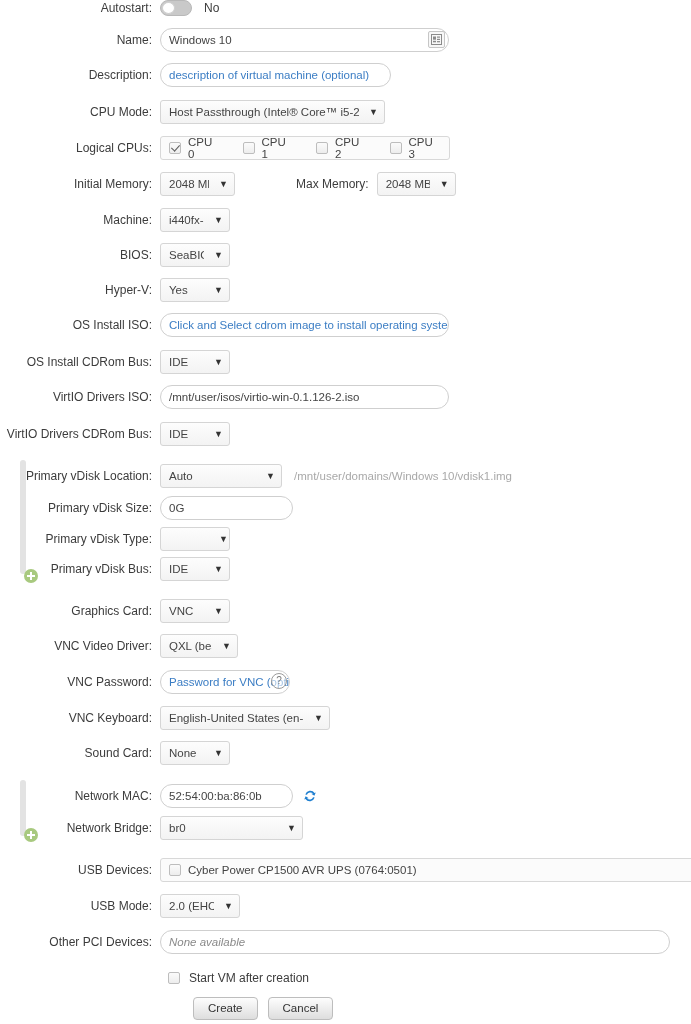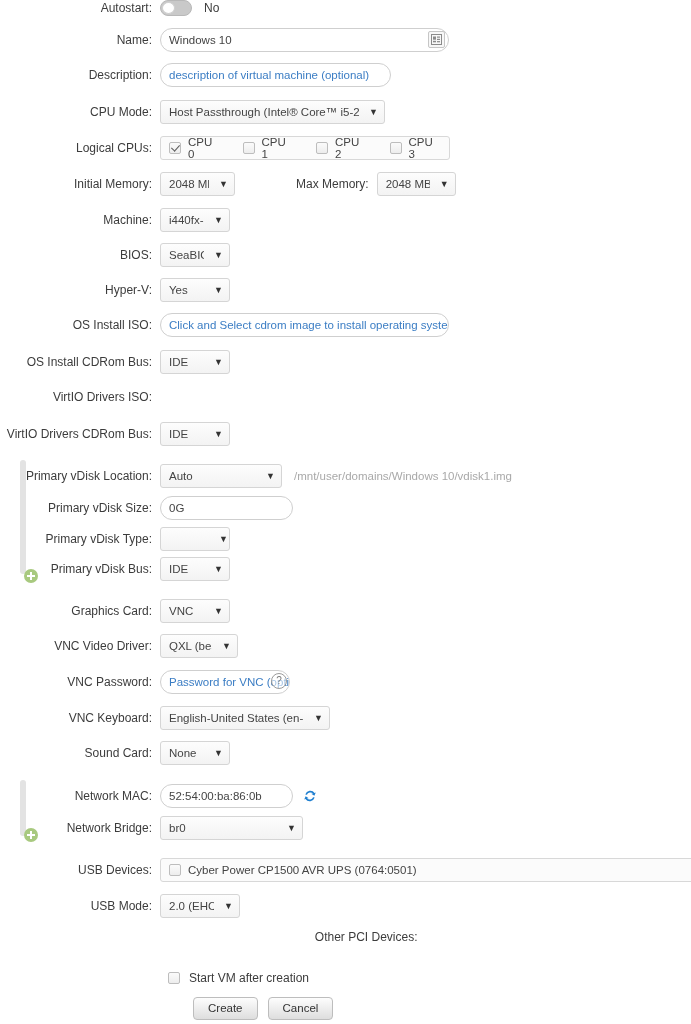--- a/index.html
+++ b/index.html
@@ -339,20 +339,23 @@
     <div class="ctrl">
       <div class="select" style="width:70px;">
         <span class="sel-txt">IDE</span>
         <span class="caret">▼</span>
       </div>
     </div>
   </div>
 
   <div class="row" style="top:385px;">
     <div class="label">VirtIO Drivers ISO:</div>
+    <div class="ctrl">
+      <div class="input" style="width:289px;">/mnt/user/isos/virtio-win-0.1.126-2.iso</div>
+    </div>
   </div>
 
   <div class="row" style="top:422px;">
     <div class="label">VirtIO Drivers CDRom Bus:</div>
     <div class="ctrl">
       <div class="select" style="width:70px;">
         <span class="sel-txt">IDE</span>
         <span class="caret">▼</span>
       </div>
     </div>
@@ -490,21 +493,21 @@
   <div class="row" style="top:894px;">
     <div class="label">USB Mode:</div>
     <div class="ctrl">
       <div class="select" style="width:80px;">
         <span class="sel-txt">2.0 (EHCI)</span>
         <span class="caret">▼</span>
       </div>
     </div>
   </div>
 
-  <div class="row" style="top:930px;flex-direction:column;">
+  <div class="row" style="top:930px;">
     <div class="label">Other PCI Devices:</div>
     <div class="ctrl">
       <div class="input italic-grey" style="width:510px;">None available</div>
     </div>
   </div>
 
   <div class="row" style="top:966px;">
     <div class="label" style="width:160px;"></div>
     <div class="ctrl" style="margin-left:8px;">
       <span class="cb"></span>

